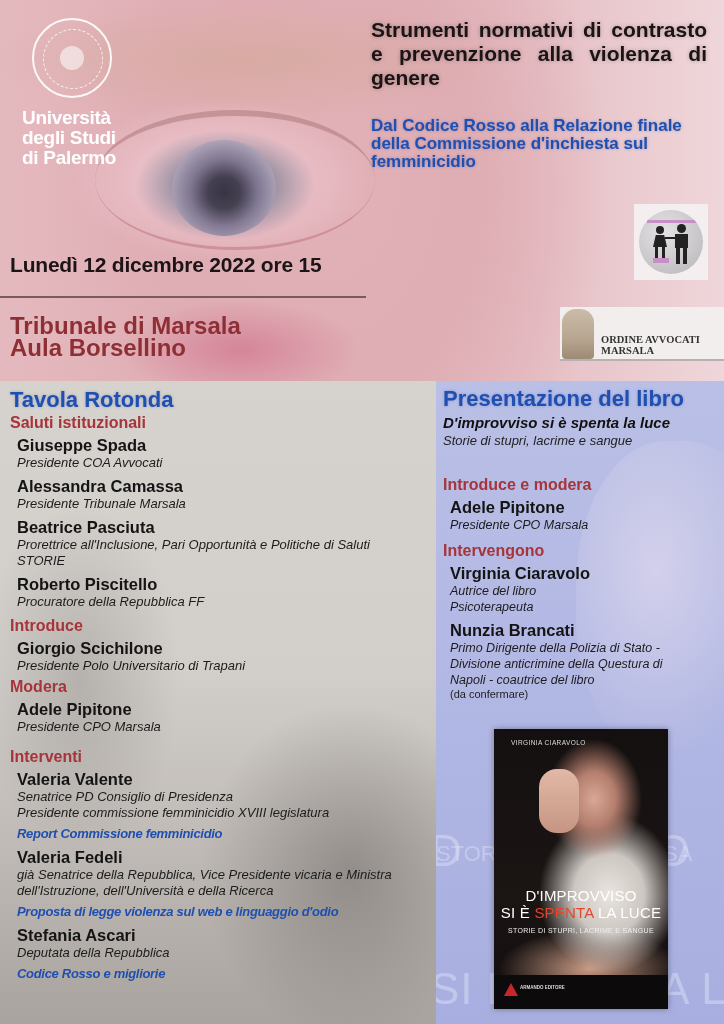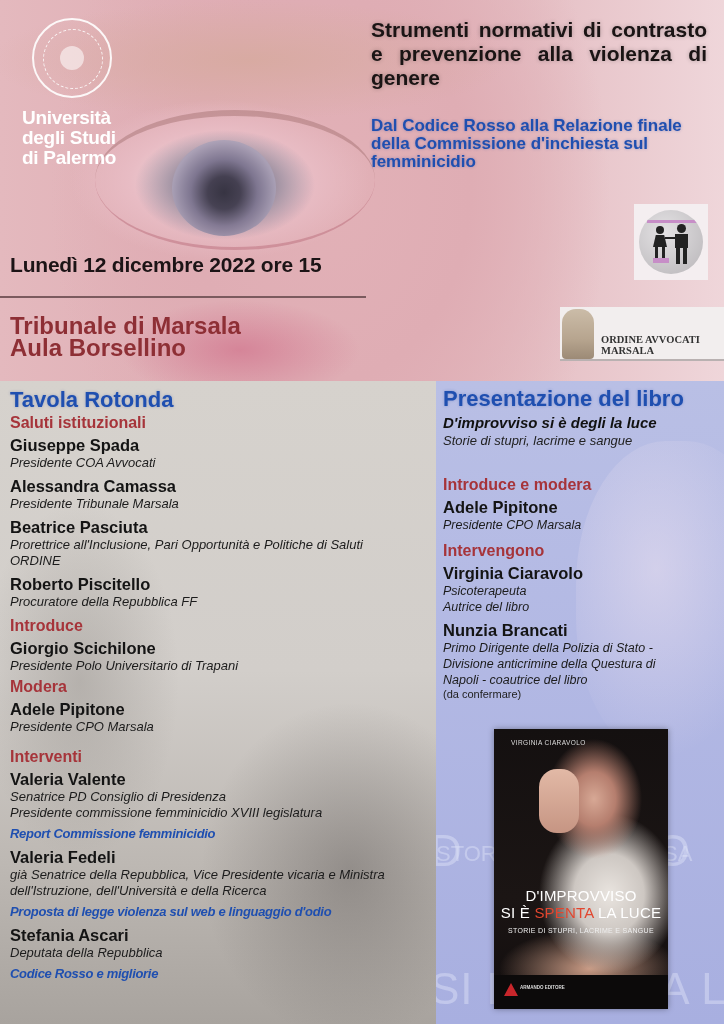--- a/index.html
+++ b/index.html
@@ -102,21 +102,21 @@
       position: absolute; left: -20px; top: 120px; width: 200px; height: 360px; border-radius: 50%;
       background: radial-gradient(ellipse at center, rgba(130,125,120,0.35), rgba(130,125,120,0) 70%);
     }
     .left .shadow2 {
       position: absolute; left: 200px; top: 320px; width: 300px; height: 340px; border-radius: 50%;
       background: radial-gradient(ellipse at center, rgba(95,90,88,0.45), rgba(95,90,88,0) 70%);
     }
     .left .inner { position: relative; }
     .sec-title { font-size: 22px; font-weight: 700; color: #1f4fb0; line-height: 27px; text-shadow: 0 0 3px rgba(20,60,160,0.3); }
     .sec-head { font-size: 16px; font-weight: 700; color: #a6343a; line-height: 20px; margin-top: 2px; }
-    .person { margin-top: 6px; }
+    .person { margin-top: 6px; margin-left: 7px; }
     .pname { font-size: 16.5px; font-weight: 700; color: #141414; line-height: 19px; }
     .prole { font-size: 13px; font-style: italic; color: #1c1c1c; line-height: 16px; }
     .topic { font-size: 13px; font-style: italic; font-weight: 700; color: #1f4fb0; line-height: 17px; margin-top: 4px; letter-spacing: -0.3px; }
 
     
     .right {
       position: absolute; left: 436px; top: 381px; width: 288px; height: 643px; overflow: hidden;
       background: linear-gradient(180deg, #b9bfe5 0%, #b3b9e4 40%, #a8afe0 100%);
       padding: 4px 0 0 7px;
     }
@@ -227,21 +227,21 @@
       <div class="pname">Giuseppe Spada</div>
       <div class="prole">Presidente COA Avvocati</div>
     </div>
     <div class="person">
       <div class="pname">Alessandra Camassa</div>
       <div class="prole">Presidente Tribunale Marsala</div>
     </div>
     <div class="person">
       <div class="pname">Beatrice Pasciuta</div>
       <div class="prole">Prorettrice all'Inclusione, Pari Opportunità e Politiche di Saluti</div>
-      <div class="prole">ORDINE</div>
+      <div class="prole">STORIE</div>
     </div>
     <div class="person">
       <div class="pname">Roberto Piscitello</div>
       <div class="prole">Procuratore della Repubblica FF</div>
     </div>
 
     <div class="sec-head" style="margin-top:6px">Introduce</div>
     <div class="person" style="margin-top:3px">
       <div class="pname">Giorgio Scichilone</div>
       <div class="prole">Presidente Polo Universitario di Trapani</div>
@@ -277,34 +277,34 @@
 <div class="right">
   <div class="face"></div>
   <div class="ghost">
     <div>D         VISO</div>
     <div>SI È           A L</div>
   </div>
   <div class="ghost2">STORIE                 E E SA</div>
 
   <div class="inner">
     <div class="sec-title">Presentazione del libro</div>
-    <div class="book-title">D'improvviso si è degli la luce</div>
+    <div class="book-title">D'improvviso si è spenta la luce</div>
     <div class="book-sub">Storie di stupri, lacrime e sangue</div>
 
     <div class="sec-head">Introduce e modera</div>
     <div class="person" style="margin-top:3px">
       <div class="pname">Adele Pipitone</div>
       <div class="prole">Presidente CPO Marsala</div>
     </div>
 
     <div class="sec-head second">Intervengono</div>
     <div class="person" style="margin-top:3px">
       <div class="pname">Virginia Ciaravolo</div>
+      <div class="prole">Autrice del libro</div>
       <div class="prole">Psicoterapeuta</div>
-      <div class="prole">Autrice del libro</div>
     </div>
     <div class="person">
       <div class="pname">Nunzia Brancati</div>
       <div class="prole">Primo Dirigente della Polizia di Stato -</div>
       <div class="prole">Divisione anticrimine della Questura di</div>
       <div class="prole">Napoli - coautrice del libro</div>
       <div class="note">(da confermare)</div>
     </div>
   </div>
 

